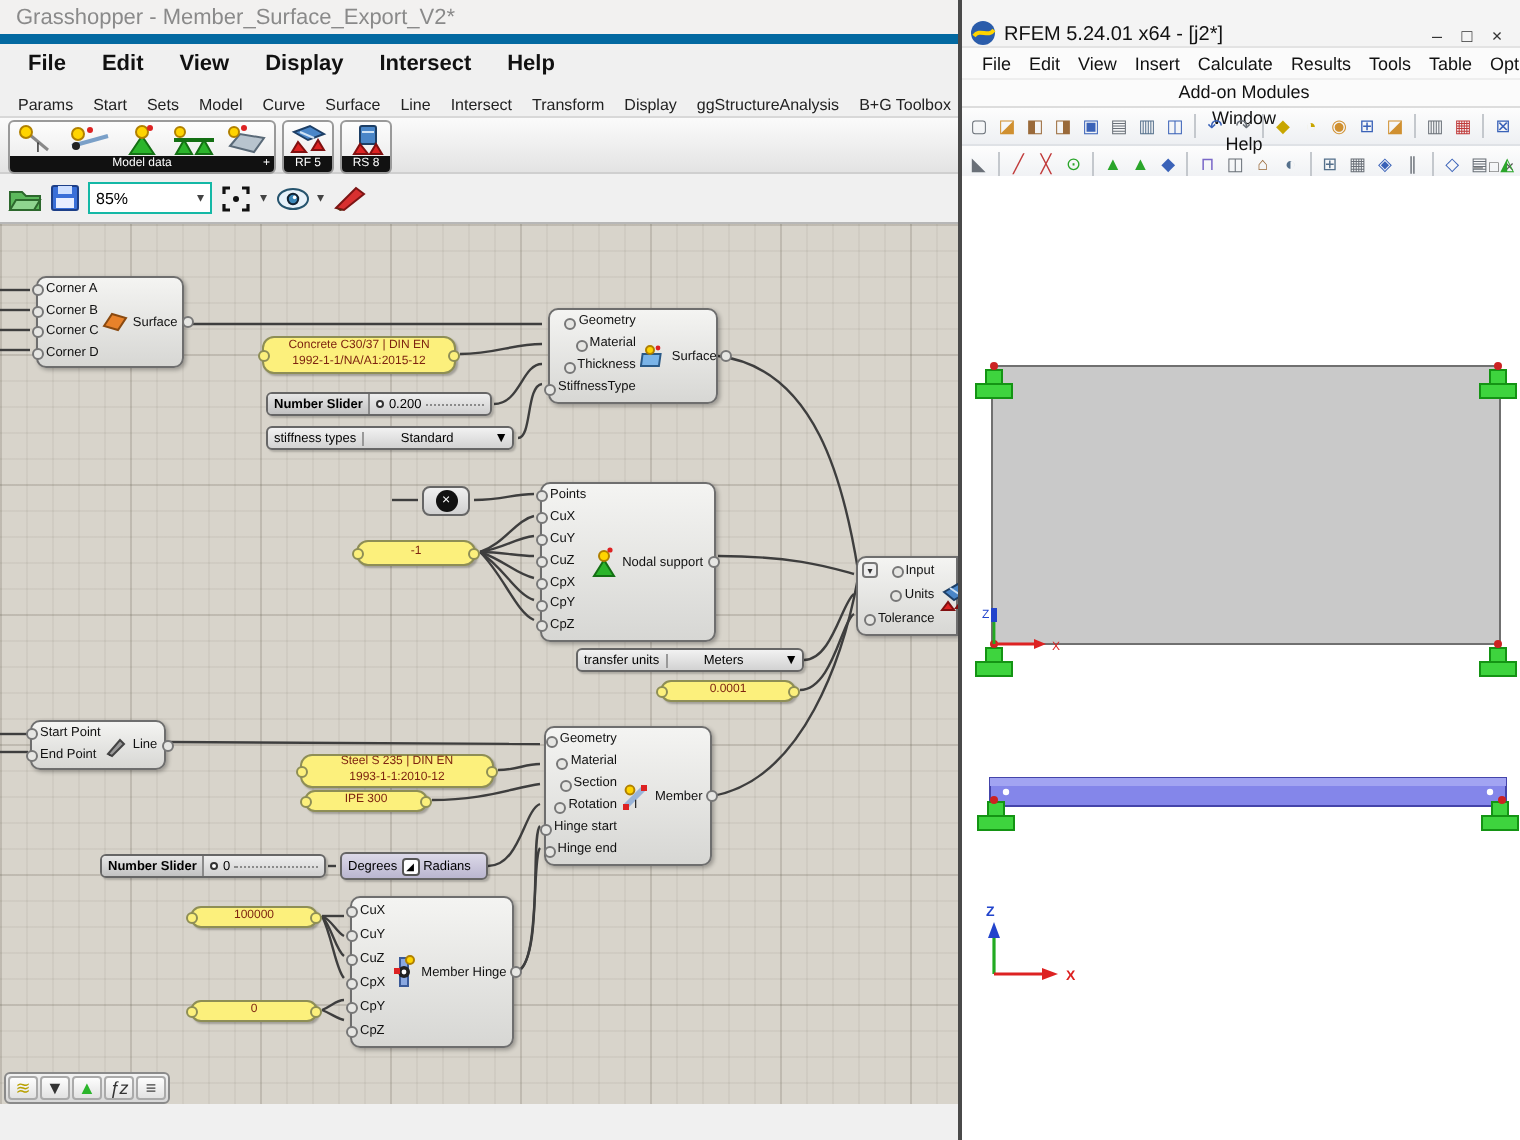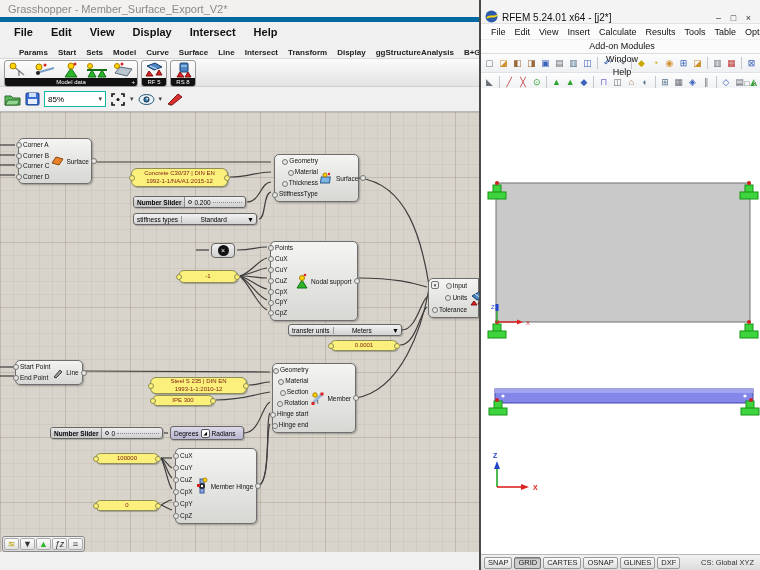--- a/index.html
+++ b/index.html
@@ -3,21 +3,21 @@
 <meta charset="utf-8">
 <style>
   html,body{margin:0;padding:0;}
   *{box-sizing:border-box;font-family:"Liberation Sans",sans-serif;}
   .stage{position:relative;width:760px;height:570px;background:#fff;overflow:hidden;font-size:10px;}
   
   .gh{position:absolute;left:0;top:0;width:481px;height:570px;background:#f0f0f0;border-right:2px solid #4a4a4a;}
   .gh-title{height:22px;background:#f2f1f0;border-bottom:5px solid #0369a1;display:flex;align-items:center;padding-left:8px;color:#8a8a8a;font-size:11px;}
   .gh-menu{height:20px;display:flex;align-items:center;padding-left:6px;gap:2px;background:#f0f0f0;}
   .gh-menu span{padding:2px 8px;font-weight:bold;font-size:11px;color:#111;}
-  .gh-tabs{height:16px;display:flex;align-items:flex-end;padding-left:14px;background:#f0f0f0;white-space:nowrap;overflow:hidden;font-weight:bold;}
+  .gh-tabs{height:16px;display:flex;align-items:flex-end;padding-left:4px;background:#f0f0f0;white-space:nowrap;overflow:hidden;}
   .gh-tabs span{padding:1px 5px;font-size:8px;color:#222;}
   .gh-tools{height:28px;background:linear-gradient(#fbfbfb,#e3e3e3);display:flex;align-items:flex-start;padding:1px 0 0 4px;gap:3px;border-top:1px solid #d8d8d8;}
   .tool-group{border:1px solid #9a9a9a;border-radius:3px;background:linear-gradient(#fdfdfd,#e8e8e8);display:flex;flex-direction:column;overflow:hidden;}
   .tg-icons{display:flex;align-items:center;height:17px;padding:0 1px;}
   .tg-band{background:#111;color:#fff;font-size:6px;display:flex;justify-content:center;align-items:center;height:8px;padding:0 3px;position:relative;}
   .tg-band .plus{position:absolute;right:2px;}
   .gh-canvasbar{height:26px;background:#f0f0f0;border-top:1px solid #cfcfcf;border-bottom:1px solid #b7b7b7;display:flex;align-items:center;gap:4px;padding-left:4px;}
   .zoombox{width:62px;height:16px;background:#fff;border:1px solid #14b8a6;display:flex;align-items:center;font-size:8px;padding:0 3px;justify-content:space-between;}
   .caret{font-size:7px;color:#444;}
   .gh-canvas{position:absolute;left:0;top:112px;width:479px;height:440px;overflow:hidden;background-color:#d8d4cb;
@@ -594,23 +594,14 @@
 
         <line x1="16" y1="399" x2="16" y2="381" stroke="#22aa22" stroke-width="1.6"></line>
         <polygon points="13,381 19,381 16,373" fill="#2244cc"></polygon>
         <text x="12" y="370" font-size="7" font-weight="bold" fill="#2244cc">Z</text>
         <line x1="16" y1="399" x2="40" y2="399" stroke="#dd2222" stroke-width="1.6"></line>
         <polygon points="40,396 48,399 40,402" fill="#dd2222"></polygon>
         <text x="52" y="402" font-size="7" font-weight="bold" fill="#dd2222">X</text>
       </svg>
     </div>
 
-    <div class="rf-status">
-      <span class="sbtn">SNAP</span>
-      <span class="sbtn active">GRID</span>
-      <span class="sbtn">CARTES</span>
-      <span class="sbtn">OSNAP</span>
-      <span class="sbtn">GLINES</span>
-      <span class="sbtn">DXF</span>
-      <span class="cs">CS: Global XYZ</span>
-    </div>
   </div>
 </div>
 
 </body></html>

